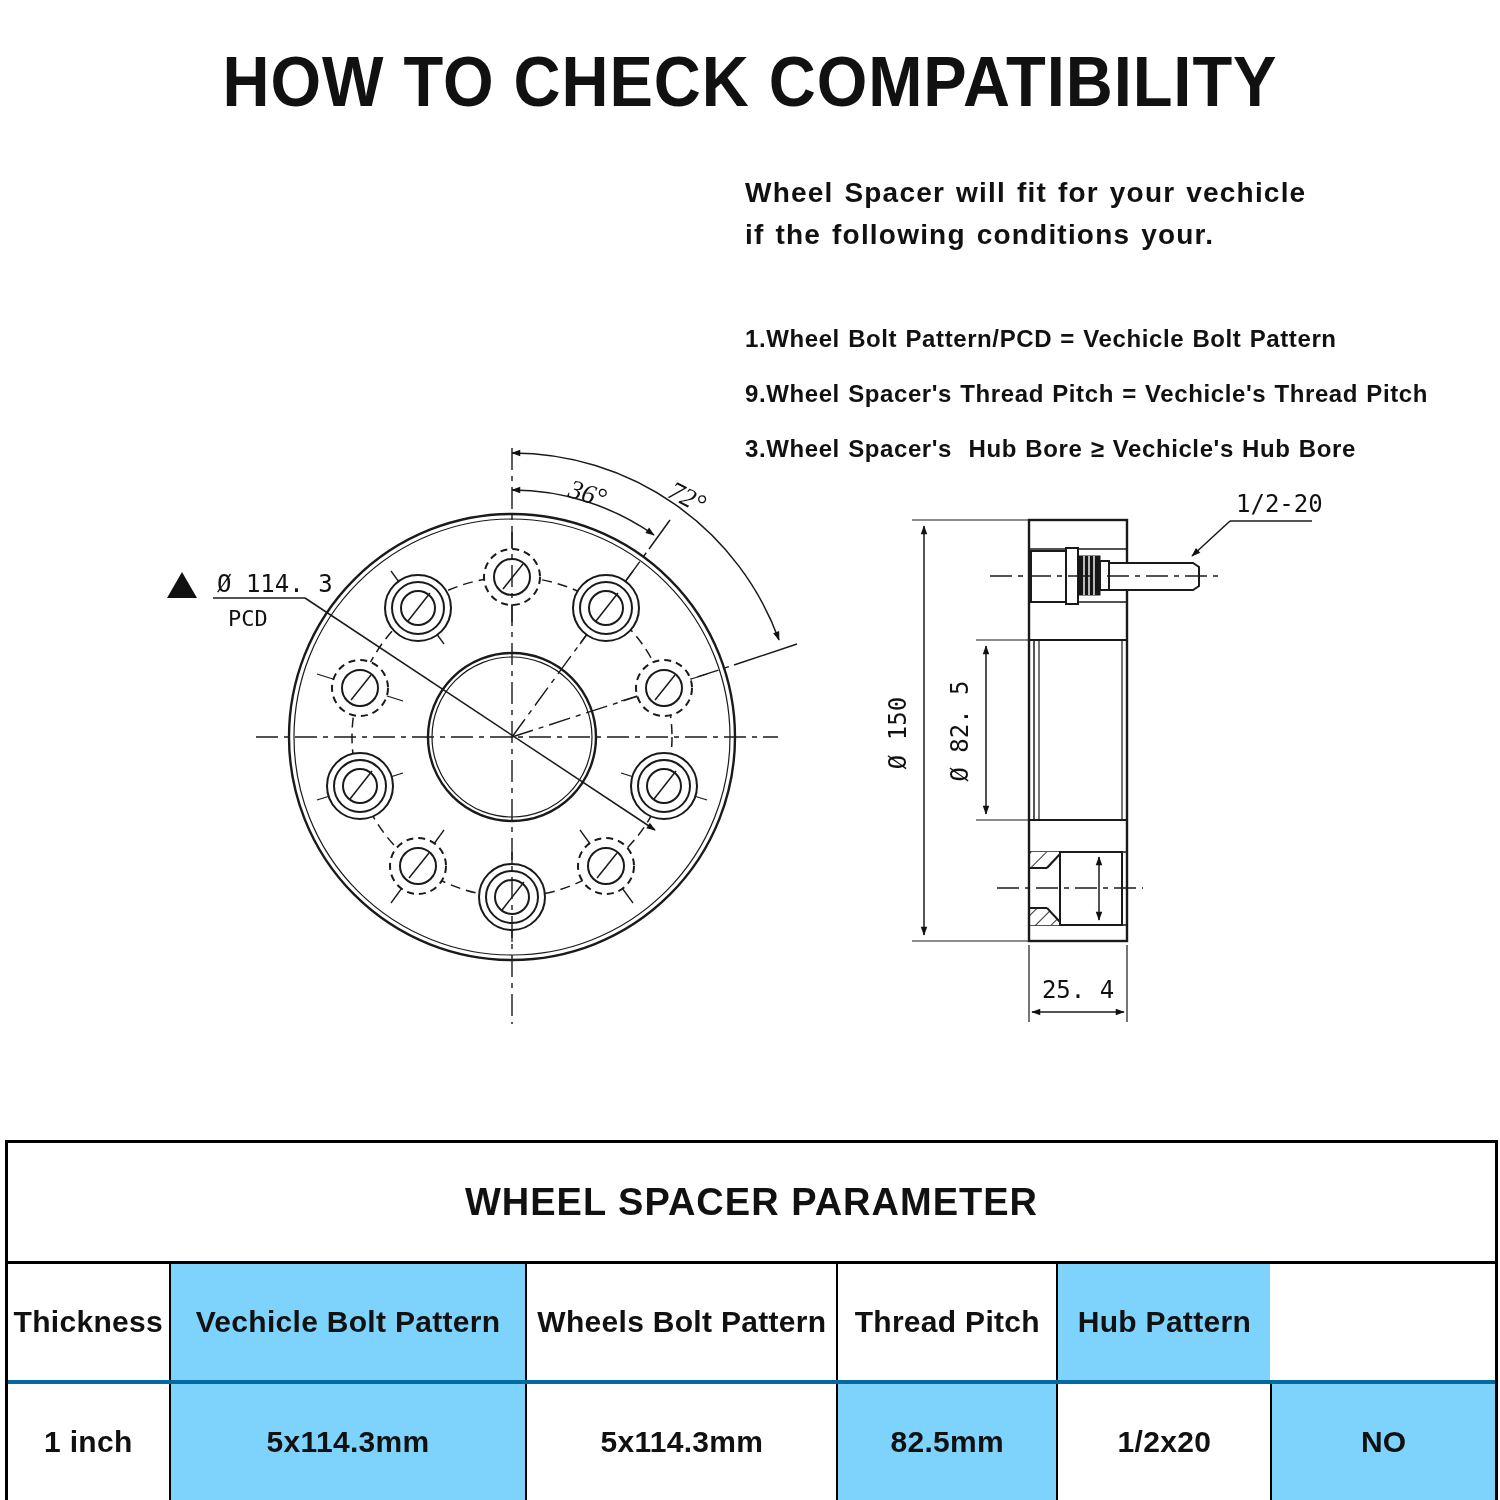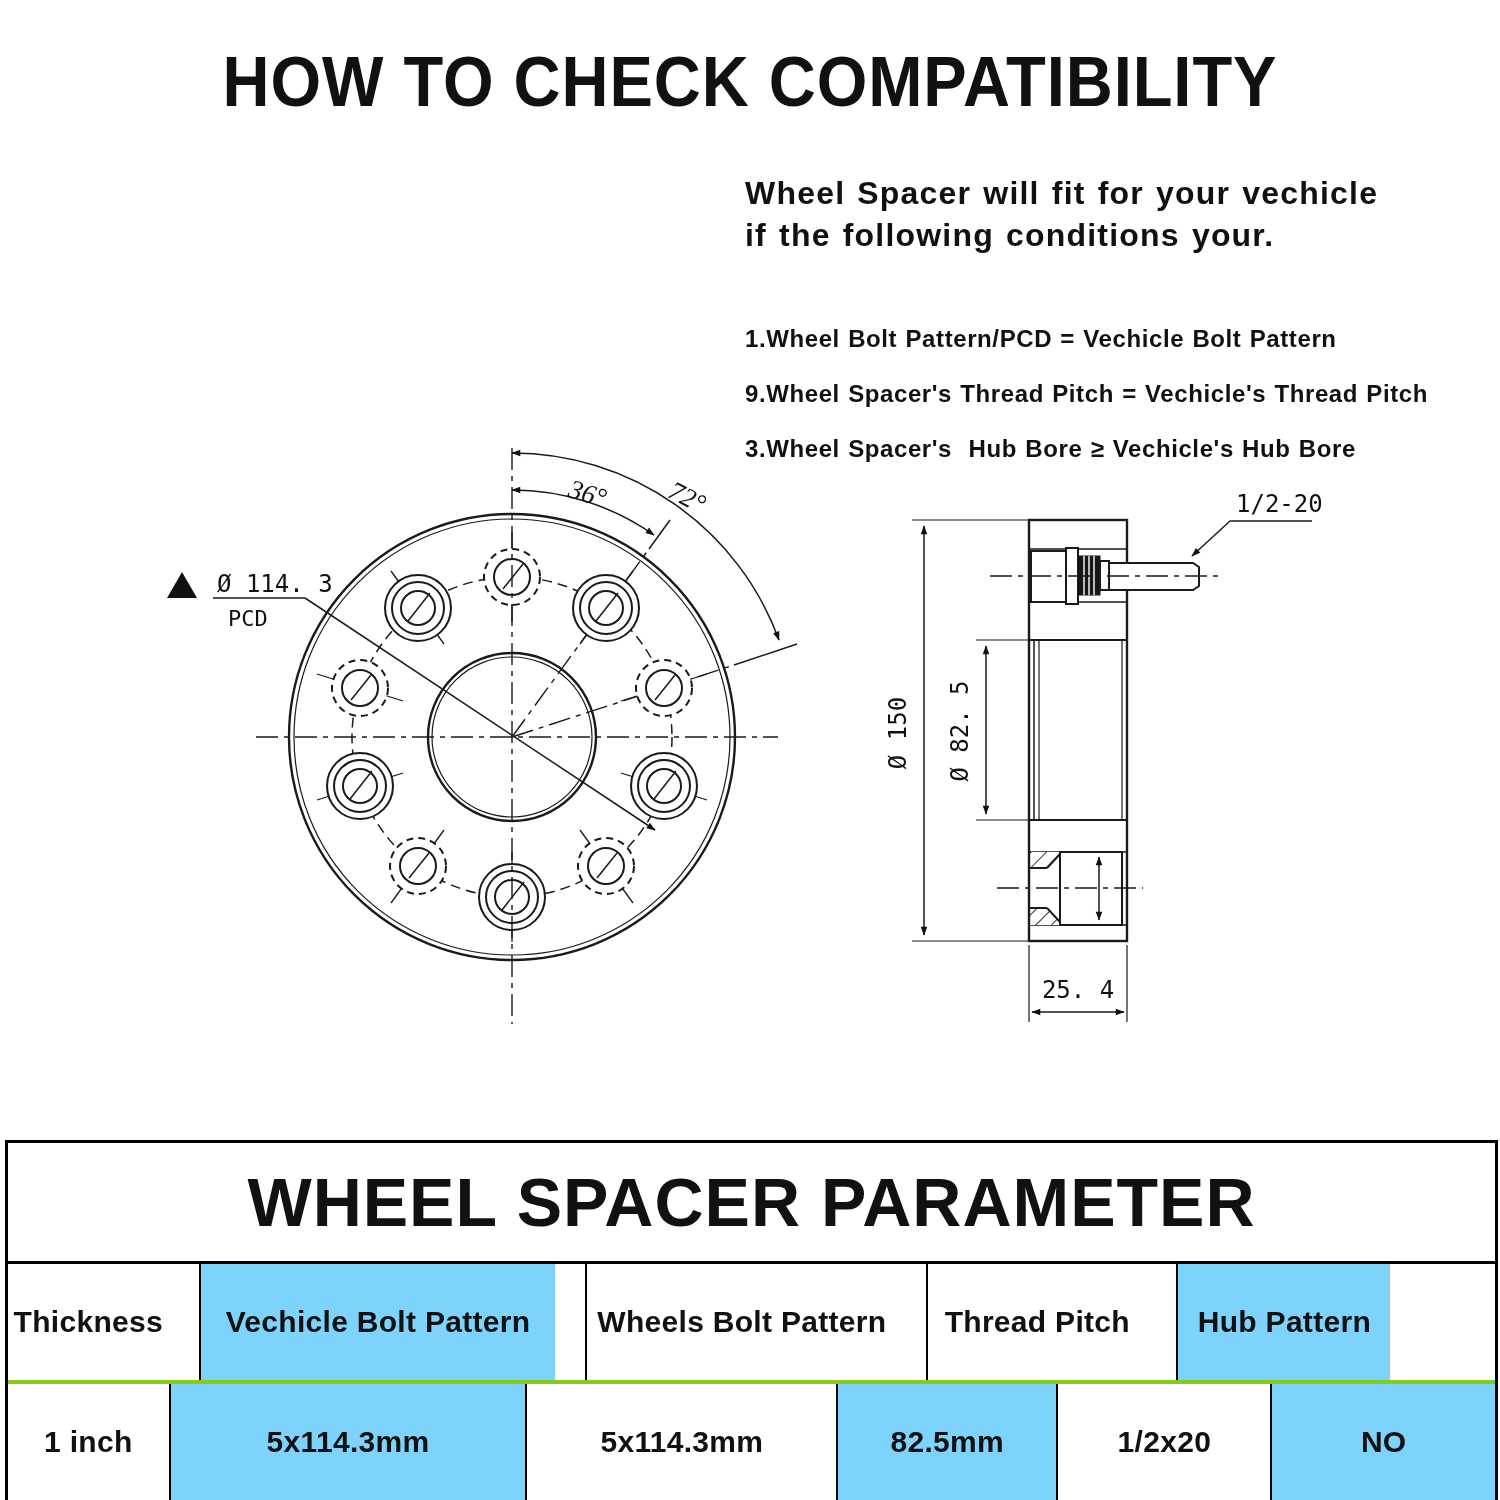--- a/index.html
+++ b/index.html
@@ -1,43 +1,43 @@
 <!DOCTYPE html>
 <html><head>
 <meta charset="utf-8">
 <style>
   html,body{margin:0;padding:0;background:#ffffff;}
   body{width:1500px;height:1500px;position:relative;font-family:"Liberation Sans",sans-serif;color:#111;overflow:hidden;}
   .page-title{position:absolute;top:42px;left:0;width:1500px;text-align:center;
     font-size:70px;font-weight:bold;letter-spacing:1px;transform:scaleX(.93);transform-origin:center;
     white-space:nowrap;}
   .intro-block{position:absolute;left:745px;top:172px;width:740px;}
-  .intro-line{font-size:32px;font-weight:bold;letter-spacing:1.2px;word-spacing:2px;height:42px;line-height:42px;white-space:pre-wrap;}
+  .intro-line{font-size:28px;font-weight:bold;letter-spacing:1.2px;word-spacing:2px;height:42px;line-height:42px;white-space:pre-wrap;}
   .cond-block{position:absolute;left:745px;top:303px;width:750px;}
   .cond-line{font-size:24px;font-weight:bold;letter-spacing:0.6px;word-spacing:1px;height:39px;line-height:39px;white-space:pre-wrap;margin-top:16px;}
   svg.drawing{position:absolute;left:0;top:0;}
   svg .ln{stroke:#1a1a1a;fill:none;}
   svg .s25{stroke-width:2.4;}
   svg .s2{stroke-width:2;}
   svg .s15{stroke-width:1.5;}
   svg .s12{stroke-width:1.2;}
   svg .wf{fill:#ffffff;}
   svg .cl{stroke-dasharray:22 6 5 6;stroke-width:1.4;}
   svg .pcddash{stroke-dasharray:10 6;stroke-width:1.5;}
   svg .holedash{stroke-dasharray:7 5;}
   svg text{fill:#111;}
   .draft{font-family:"DejaVu Sans Mono",monospace;font-size:24px;}
   .draftsm{font-family:"DejaVu Sans Mono",monospace;font-size:22px;}
   .angletxt{font-family:"Liberation Serif",serif;font-style:italic;font-size:27px;}
   
   .param-table{position:absolute;left:5px;top:1140px;width:1487px;border:3px solid #000;background:#fff;}
-  .t-title{height:118px;line-height:118px;text-align:center;font-size:68px;font-weight:bold;
+  .t-title{height:118px;line-height:118px;text-align:center;font-size:38px;font-weight:bold;
     border-bottom:3px solid #000;letter-spacing:1px;}
   .t-row{display:grid;grid-template-columns:10.8% 24% 20.9% 14.8% 14.4% 15.1%;}
-  .t-head{border-bottom:4px solid #84cc16;gap:30px;}
+  .t-head{border-bottom:4px solid #0369a1;}
   .t-cell{height:116px;display:flex;align-items:center;justify-content:center;
     font-size:30px;font-weight:bold;border-left:2px solid #000;text-align:center;letter-spacing:0.3px;}
   .t-cell:first-child{border-left:none;}
   .shade{background:#7dd3fc;}
 </style>
 </head>
 <body>
 
 <div class="page-title">HOW TO CHECK COMPATIBILITY</div>
 

